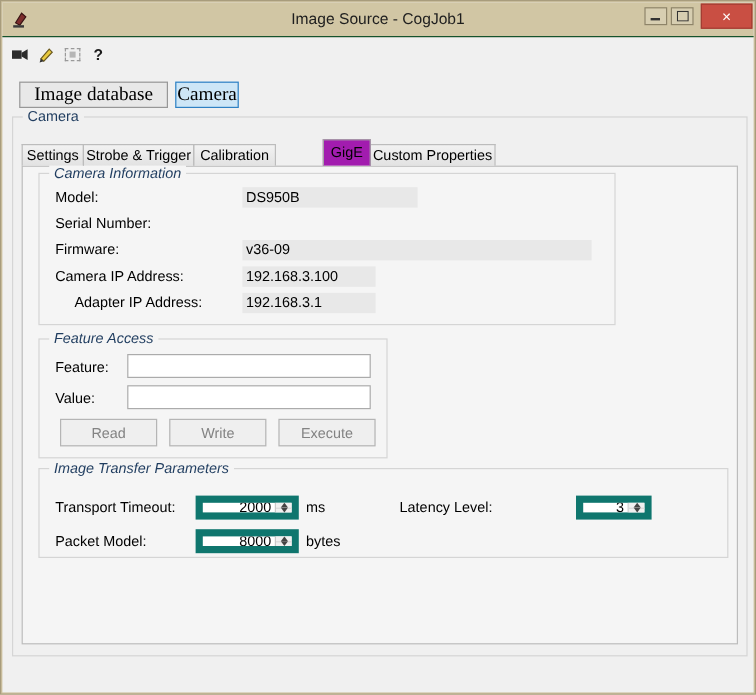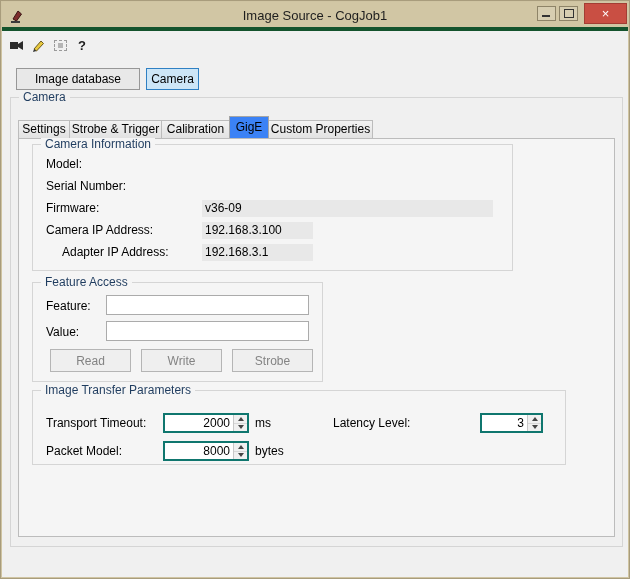--- a/index.html
+++ b/index.html
@@ -16,21 +16,21 @@
     width: 630px; height: 579px;
     background: #f0f0f0;
     border: 2px solid #cfc4a2;
     outline: 1px solid #a89c7c;
     outline-offset: -1px;
   }
   
   .titlebar {
     position: absolute; top: 0; left: 0; right: 0; height: 29px;
     background: #d1c6a4;
-    border-bottom: 4px solid #14532d;
+    border-bottom: 1px solid #14532d;
   }
   .title-text {
     position: absolute; left: 0; right: 0; top: 0; height: 29px;
     line-height: 27px; text-align: center;
     font-size: 13px; color: #1e1e1e;
   }
   .app-icon { position: absolute; left: 7px; top: 6px; width: 16px; height: 16px; }
   .win-btn {
     position: absolute; display: flex; align-items: center; justify-content: center;
     cursor: default;
@@ -54,52 +54,52 @@
   }
   .help-glyph { font-weight: bold; font-size: 13px; color: #1a1a1a; }
   .dashed-box {
     width: 13px; height: 11px; border: 1px dashed #9a9a9a;
     display: flex; align-items: center; justify-content: center;
   }
   .dashed-box i { width: 5px; height: 5px; background: #b5b5b5; display:block; }
   
   .src-btn {
     position: absolute; top: 66px; height: 22px;
-    font-family: Liberation Sans, sans-serif; font-size: 12px;
+    font-family: Liberation Serif, serif; font-size: 16px;
     background: #e8e8e8; border: 1px solid #979797;
     text-align: center;
   }
   .src-btn.selected {
     background: #cde6f7; border: 1px solid #2f80c3;
   }
   
   .group { position: absolute; border: 1px solid #d5d5d5; }
   .glabel {
     position: absolute; top: -8px; left: 8px;
     padding: 0 4px; font-size: 12px; color: #1f3c5f;
     line-height: 15px; white-space: nowrap;
   }
   .glabel.on-dialog { background: #f0f0f0; }
-  .glabel.on-panel  { background: #f5f5f5; }
+  .glabel.on-panel  { background: #f5f5f5; font-style: italic; }
   
   .tabstrip {
     position: absolute; left: 16px; top: 115px; height: 21px;
     display: flex; align-items: flex-end; z-index: 3;
   }
   .tab {
     height: 18px; line-height: 17px; text-align: center;
     font-size: 12px; white-space: nowrap; overflow: hidden;
     background: linear-gradient(#f2f2f2, #e2e2e2);
     border: 1px solid #bcbcbc; border-bottom: none;
     margin-right: -1px;
   }
   .tab.active {
     height: 22px; line-height: 20px;
-    background: #3b82f6; border: 1px solid #a5a5a5; border-bottom: none;
-    position: relative; z-index: 4;
+    background: #a21caf; border: 1px solid #a5a5a5; border-bottom: none;
+    position: relative; z-index: 4; margin-left: 40px;
   }
   .tabpanel {
     position: absolute; left: 16px; top: 136px; width: 597px; height: 399px;
     background: #f5f5f5; border: 1px solid #bcbcbc; z-index: 1;
   }
   
   .flabel { position: absolute; line-height: 17px; white-space: nowrap; }
   .rolabel {
     position: absolute; height: 17px; line-height: 15px;
     background: #e8e8e8; padding: 1px 3px; overflow: hidden; white-space: nowrap;
@@ -111,21 +111,21 @@
   }
   .act-btn {
     position: absolute; height: 23px; width: 81px;
     font-family: inherit; font-size: 12px;
     background: #efefef; border: 1px solid #b5b5b5; color: #838383;
     text-align: center;
   }
   
   .spin {
     position: absolute; height: 20px; display: flex;
-    border: 2px solid #0f766e; background: #fff;
+    border: 6px solid #0f766e; background: #fff;
   }
   .spin input {
     flex: 1; min-width: 0; border: none; outline: none;
     font-family: inherit; font-size: 12px; text-align: right; padding-right: 3px;
     background: transparent;
   }
   .spin-btns { width: 14px; display: flex; flex-direction: column; border-left: 1px solid #c8c8c8; }
   .spin-btn {
     flex: 1; position: relative; background: #f0f0f0;
   }
@@ -204,20 +204,21 @@
     <div class="tab" style="width:105px">Custom Properties</div>
   </div>
 
   <div class="tabpanel"></div>
 
   <div class="group" style="left:30px; top:142px; width:481px; height:127px; z-index:2;">
     <span class="glabel on-panel">Camera Information</span>
   </div>
 
   <div class="flabel" style="left:44px; top:154px; z-index:2;">Model:</div>
+  <div class="rolabel" style="left:200px; top:154px; width:146px; z-index:2;">DS950B</div>
 
   <div class="flabel" style="left:44px; top:176px; z-index:2;">Serial Number:</div>
 
   <div class="flabel" style="left:44px; top:198px; z-index:2;">Firmware:</div>
   <div class="rolabel" style="left:200px; top:198px; width:291px; z-index:2;">v36-09</div>
 
   <div class="flabel" style="left:44px; top:220px; z-index:2;">Camera IP Address:</div>
   <div class="rolabel" style="left:200px; top:220px; width:111px; z-index:2;">192.168.3.100</div>
 
   <div class="flabel" style="left:44px; top:242px; z-index:2;margin-left:16px;">Adapter IP Address:</div>
@@ -228,23 +229,23 @@
   </div>
 
   <div class="flabel" style="left:44px; top:296px; z-index:2;">Feature:</div>
   <input class="textbox" style="left: 104px; top: 293px; width: 203px; z-index: 2;" value="">
 
   <div class="flabel" style="left:44px; top:322px; z-index:2;">Value:</div>
   <input class="textbox" style="left: 104px; top: 319px; width: 203px; z-index: 2;" value="">
 
   <button class="act-btn" style="left:139px; top:347px; z-index:2;">Write</button>
   <button class="act-btn" style="left:48px; top:347px; z-index:2;">Read</button>
-  <button class="act-btn" style="left:230px; top:347px; z-index:2;">Strobe</button>
-
-  <div class="group" style="left:30px; top:388px; width:534px; height:75px; z-index:2;">
+  <button class="act-btn" style="left:230px; top:347px; z-index:2;">Execute</button>
+
+  <div class="group" style="left:30px; top:388px; width:575px; height:75px; z-index:2;">
     <span class="glabel on-panel">Image Transfer Parameters</span>
   </div>
 
   <div class="row-label" style="left:44px; top:411px; z-index:2;">Transport Timeout:</div>
   <div class="spin" style="left:161px; top:411px; width:86px; z-index:2;">
     <input value="2000" style="">
     <div class="spin-btns">
       <div class="spin-btn up"></div>
       <div class="spin-btn down"></div>
     </div>

